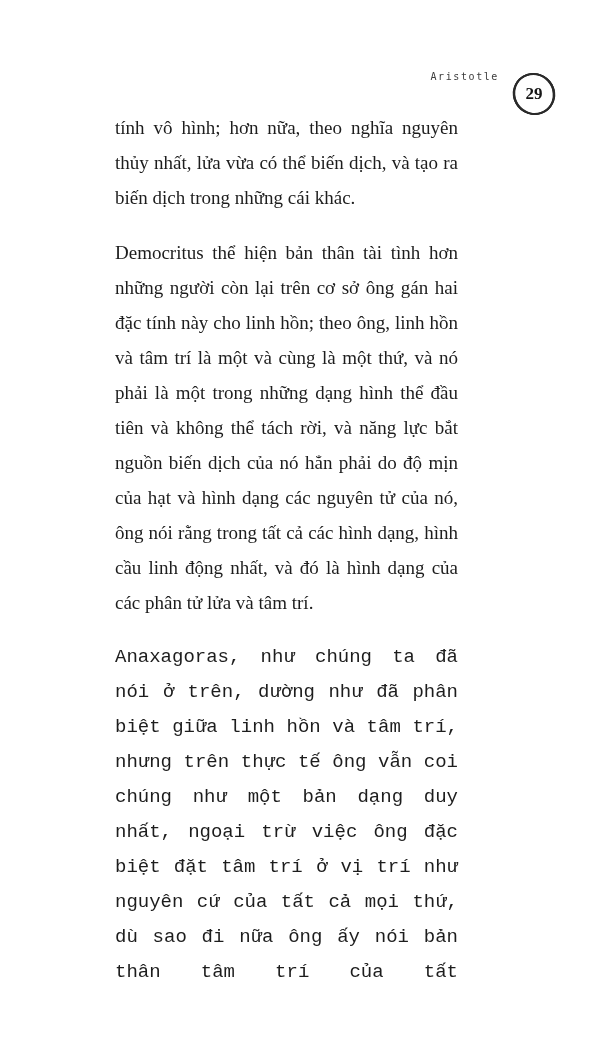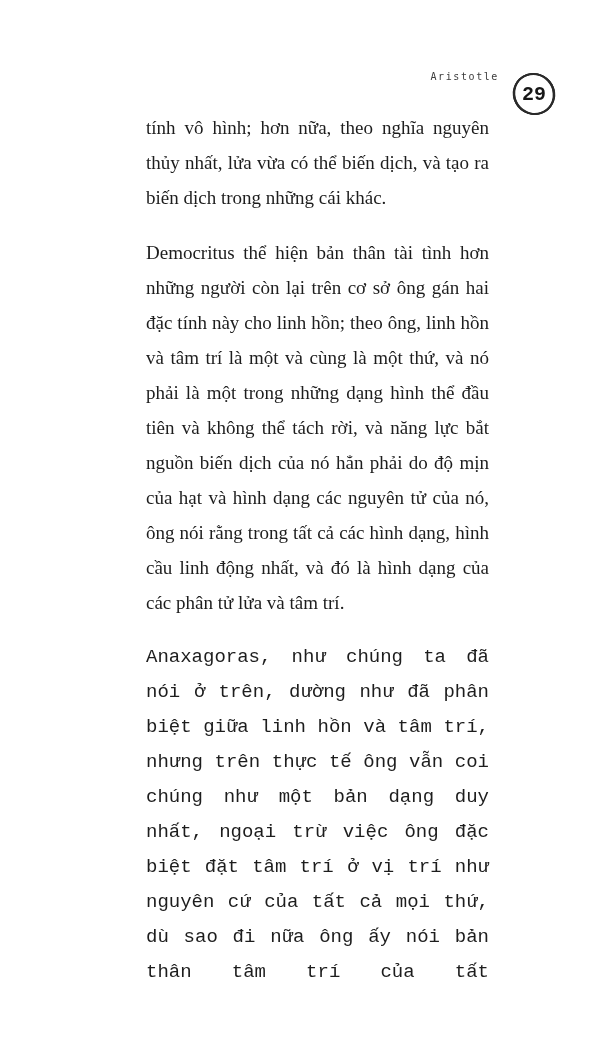--- a/index.html
+++ b/index.html
@@ -40,29 +40,29 @@
       position: absolute;
       inset: 0;
       display: block;
     }
     .page-number {
       position: absolute;
       inset: 0;
       display: flex;
       align-items: center;
       justify-content: center;
-      font-family: Liberation Mono, monospace;
-      font-size: 20px;
+      font-family: Liberation Serif, serif;
+      font-size: 17px;
       font-weight: 700;
       color: #161616;
     }
     .content {
       position: absolute;
       top: 110px;
-      left: 146px;
+      left: 115px;
       width: 343px;
       color: #1d1d1d;
       font-size: 19px;
       line-height: 35px;
       text-align: justify;
       text-justify: inter-word;
     }
     .content p {
       margin: 0 0 20px 0;
     }

